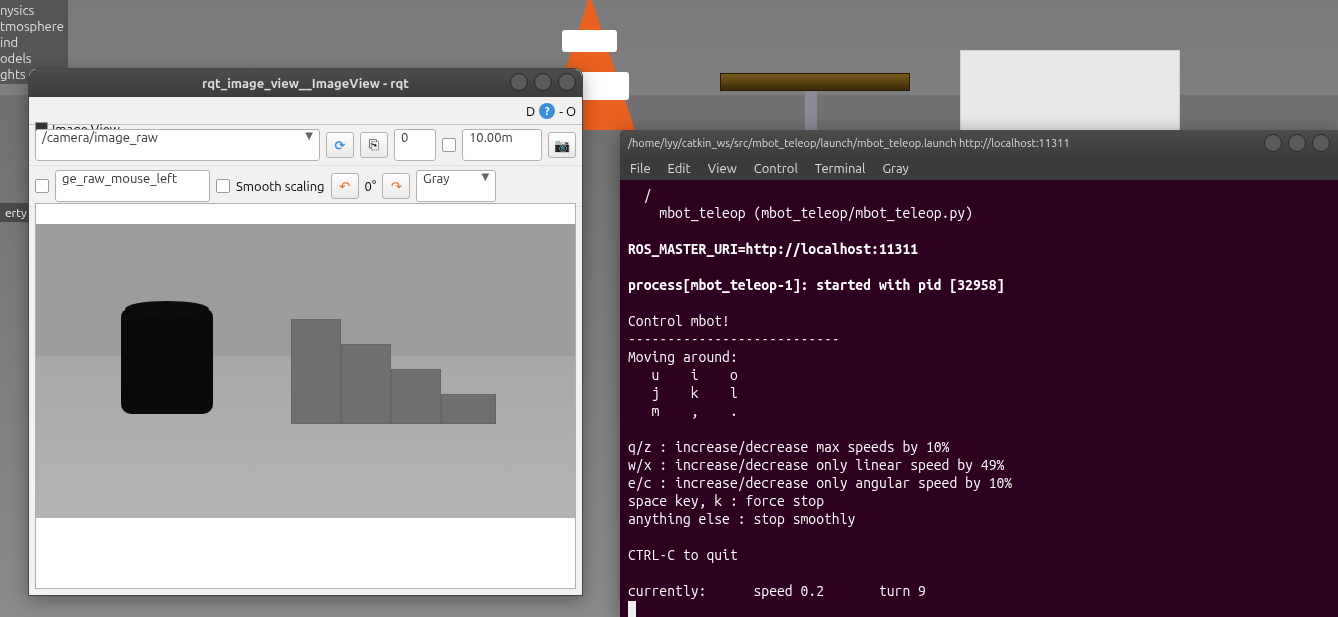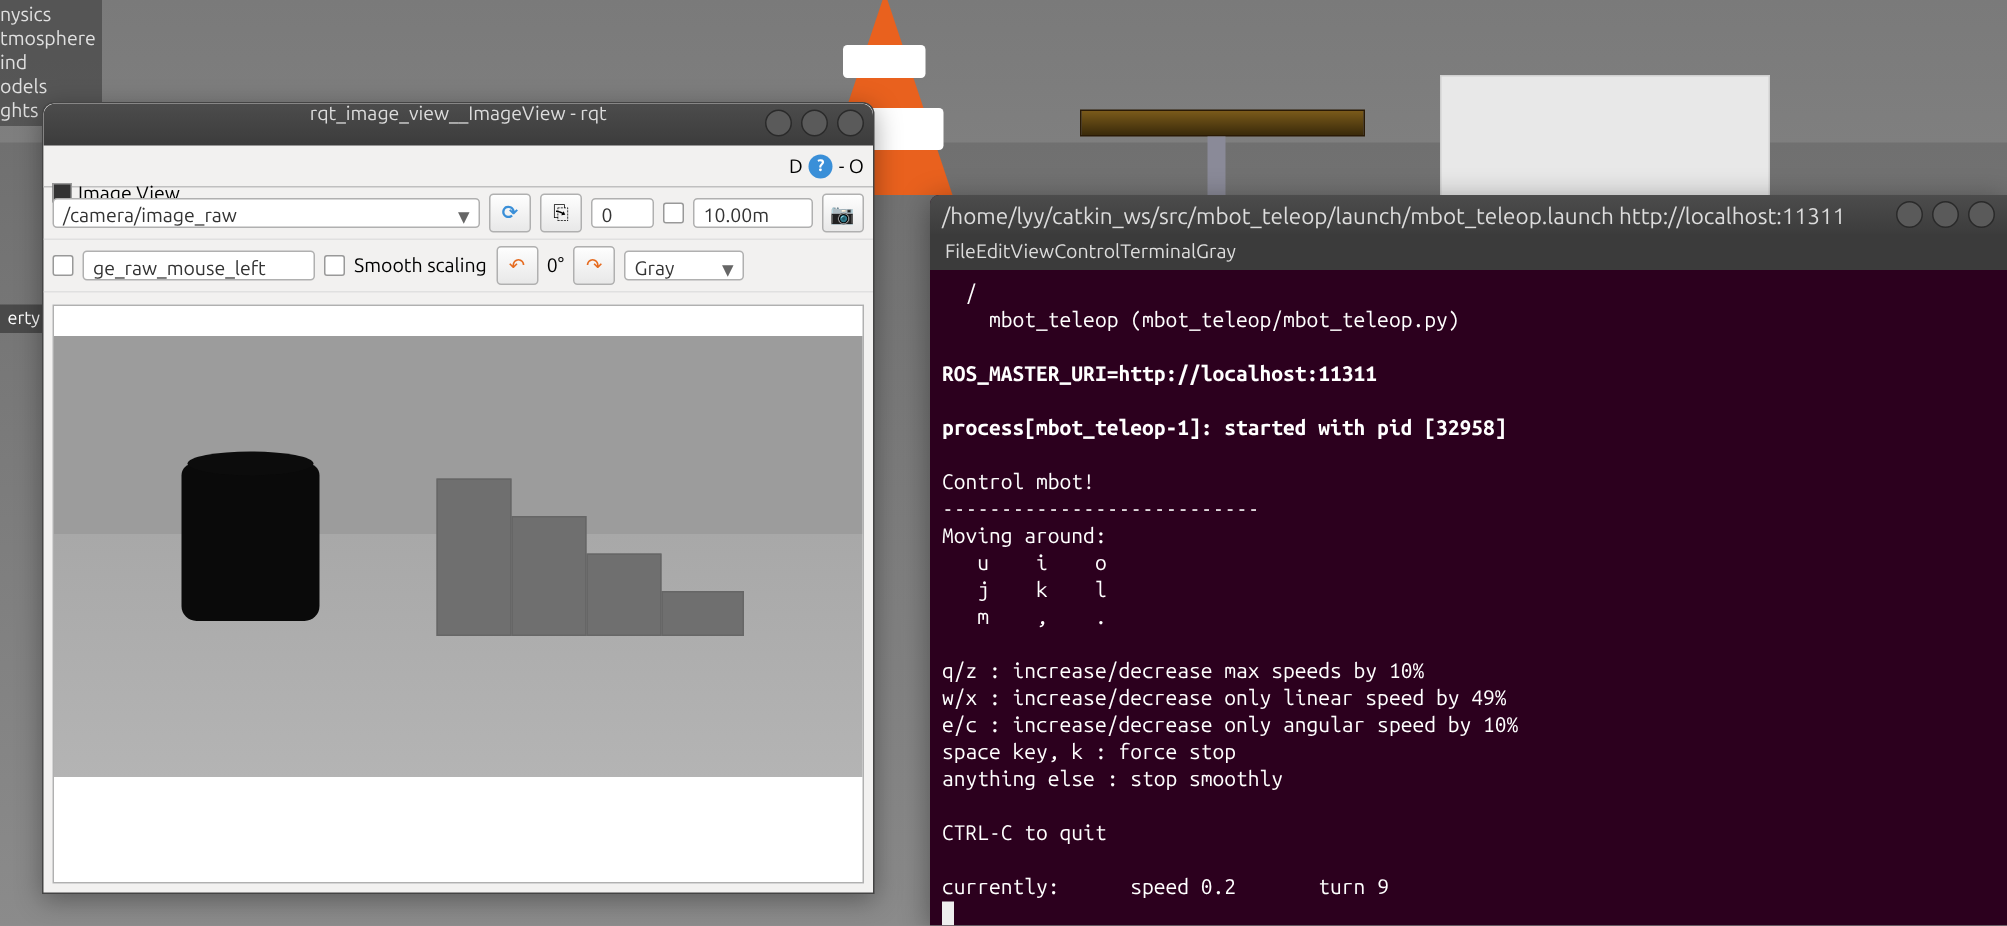--- a/index.html
+++ b/index.html
@@ -86,25 +86,25 @@
   border: 1px solid #444;
   border-radius: 8px 8px 0 0;
   box-shadow: 0 4px 18px rgba(0,0,0,0.35);
   overflow: hidden;
 }
 .rqt-titlebar {
   height: 28px;
   background: linear-gradient(#4c4c4c, #3c3c3c);
   color: #dcdcdc;
   display: flex;
-  align-items: flex-start;
+  align-items: center;
   justify-content: center;
   position: relative;
   font-size: 13px;
-  font-weight: normal;
+  font-weight: bold;
   border-radius: 8px 8px 0 0;
 }
 .rqt-titlebar .win-btns {
   position: absolute; right: 6px; top: 4px;
   display: flex; gap: 6px;
 }
 .win-btn {
   width: 18px; height: 18px;
   border-radius: 50%;
   background: #5a5a5a;
@@ -132,27 +132,27 @@
   font-weight: bold;
 }
 .rqt-row {
   display: flex;
   align-items: center;
   padding: 4px 6px;
   gap: 6px;
   border-bottom: 1px solid #e0e0e0;
 }
 .combo, .num-input, .text-input {
-  height: 20px;
+  height: 32px;
   background: #fff;
   border: 1px solid #b0b0b0;
   border-radius: 3px;
   padding: 0 6px;
   display: flex;
-  align-items: flex-end;
+  align-items: flex-start;
   font-size: 13px;
   color: #333;
 }
 .combo .arrow { margin-left: auto; color: #666; font-size: 10px; }
 .tool-btn {
   width: 28px; height: 26px;
   background: linear-gradient(#fefefe, #e8e8e8);
   border: 1px solid #b0b0b0;
   border-radius: 3px;
   display: inline-flex;
@@ -216,30 +216,30 @@
   box-shadow: 0 4px 20px rgba(0,0,0,0.4);
 }
 .term-titlebar {
   height: 26px;
   background: linear-gradient(#4c4c4c, #3c3c3c);
   display: flex;
   align-items: center;
   padding: 0 8px;
   color: #dcdcdc;
   font-family: "Ubuntu", sans-serif;
-  font-size: 15px;
+  font-size: 11px;
   justify-content: space-between;
 }
 .term-titlebar .twin-btns { display: flex; gap: 6px; }
 .term-menubar {
   height: 24px;
   background: #3b3b3b;
   display: flex;
   align-items: center;
-  gap: 0;
+  gap: 17px;
   padding: 0 10px;
   font-family: "Ubuntu", sans-serif;
   font-size: 13px;
   color: #ddd;
 }
 .term-body {
   padding: 6px 8px;
   white-space: pre;
   line-height: 18px;
   color: #fff;

